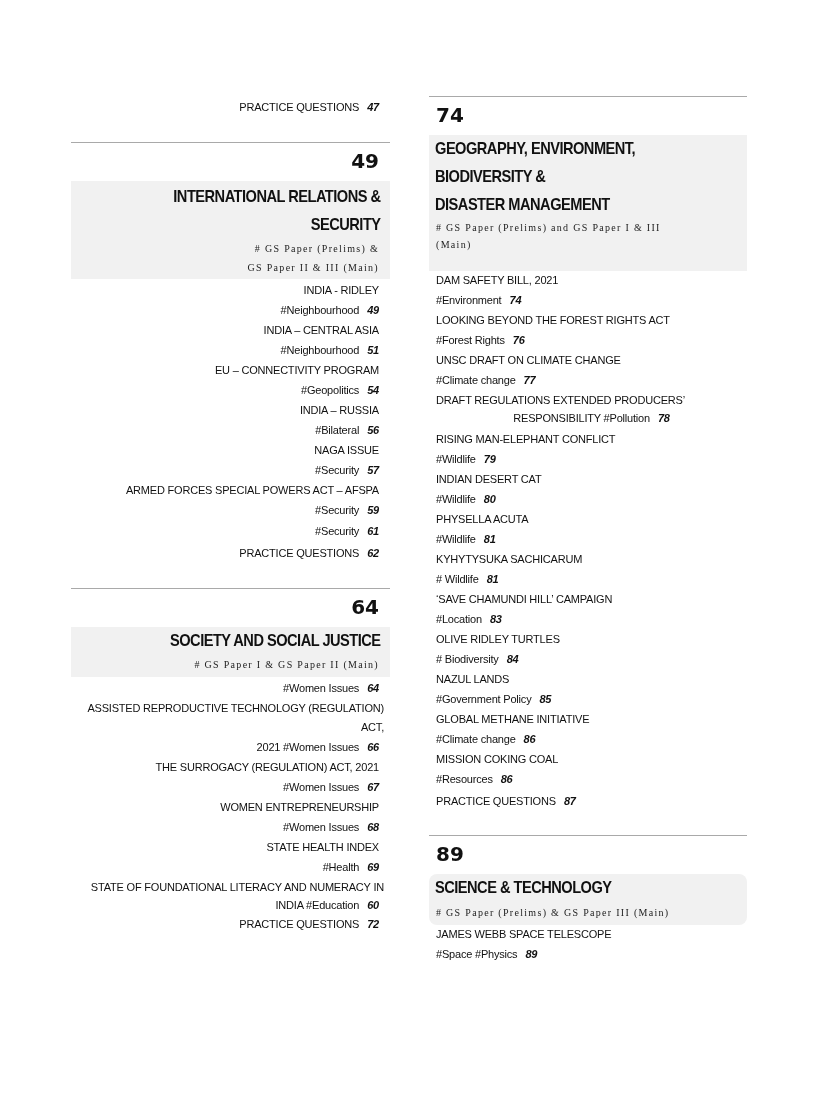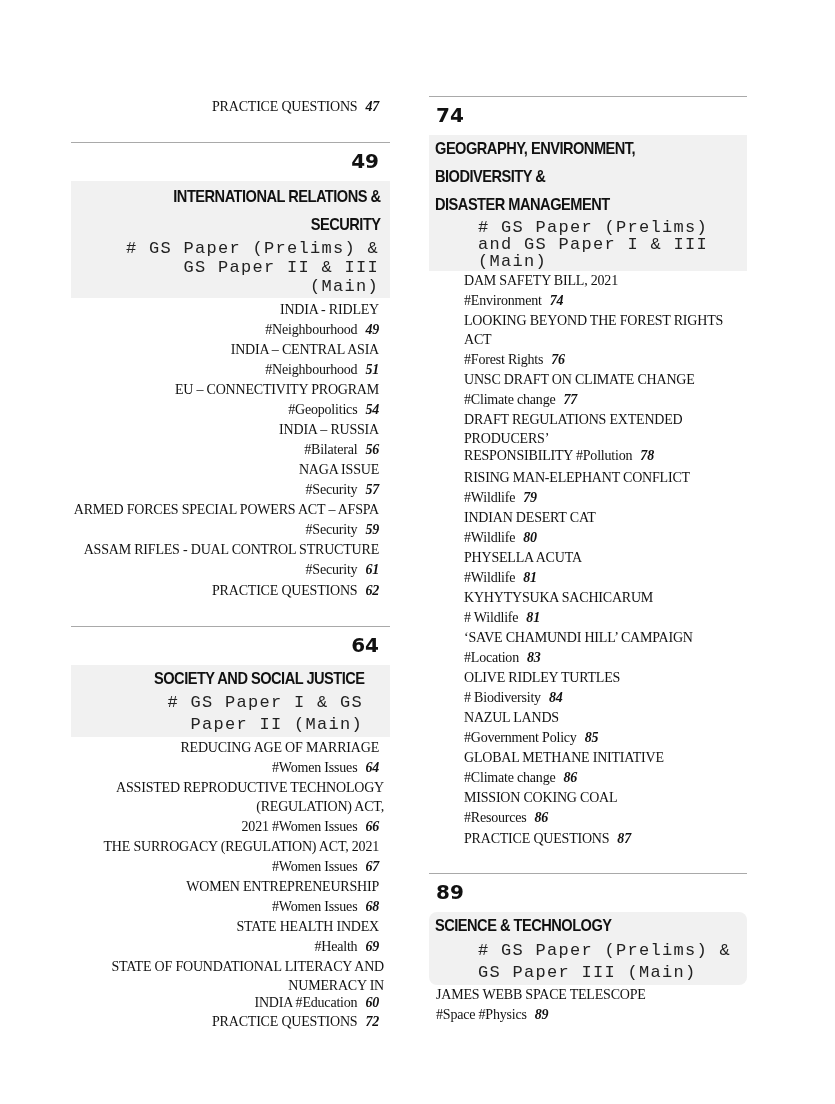--- a/index.html
+++ b/index.html
@@ -6,22 +6,22 @@
     body { width:835px; height:1104px; position:relative; overflow:hidden;
            font-family:"DejaVu Sans", sans-serif; color:#1a1a1a; }
     .col { position:absolute; }
     #left { left:71px; width:319px; top:96px; }
     #right { left:429px; width:318px; top:96px; }
     .rule { height:0; border-top:1.3px solid #a9a9a9; }
     .pnum { font-family:"DejaVu Sans", sans-serif; font-weight:bold; font-size:20px; line-height:24px; color:#111; }
     .box { background:#f1f1f1; }
     .stitle { font-family:"Liberation Sans", sans-serif; font-weight:bold; font-size:17px; letter-spacing:-0.6px;
               transform:scaleX(0.86); text-transform:uppercase; color:#111; line-height:28px; }
-    .gs { font-family:Liberation Mono, monospace; font-size:17px; letter-spacing:1.3px; color:#222; line-height:19px;margin-left:42px; }
-    .item { font-family:Liberation Serif, serif; font-size:14px; color:#111; letter-spacing:-0.2px; }
+    .gs { font-family:Liberation Serif, serif; font-size:10px; letter-spacing:1.3px; color:#222; line-height:19px; }
+    .item { font-family:Liberation Sans, sans-serif; font-size:11px; color:#111; letter-spacing:-0.2px; }
     .item .t { display:block; line-height:19px; }
     .item .tag { display:block; line-height:21px; }
     .num { font-weight:bold; font-style:italic; margin-left:8px; }
     .pq { line-height:22px; }
 
     
     #left .r { text-align:right; padding-right:11px; }
     #left .stitle { transform-origin:right center; }
     #right .r { text-align:left; padding-left:7px; }
     #right .stitle { transform-origin:left center; }
@@ -60,35 +60,33 @@
       </div>
     <div class="item r">
         <span class="t">NAGA ISSUE</span>
         <span class="tag"><span>#Security</span><span class="num">57</span></span>
       </div>
     <div class="item r">
         <span class="t">ARMED FORCES SPECIAL POWERS ACT – AFSPA</span>
         <span class="tag"><span>#Security</span><span class="num">59</span></span>
       </div>
     <div class="item r">
-        <span class="t">ASSAM RIFLES - DUAL CONTROL STRUCTURE</span>
         <span class="tag"><span>#Security</span><span class="num">61</span></span>
       </div>
     <div class="item r pq"><span>PRACTICE QUESTIONS</span><span class="num">62</span></div>
   </div>
 
   <div class="rule" style="margin-top:24px;"></div>
   <div class="pnum r" style="margin-top:6px;">64</div>
-  <div class="box" style="margin-top:8px; padding:0 16px 1px 0;">
+  <div class="box" style="margin-top:8px; padding:0 0 1px 0;">
     <div class="stitle r" style="line-height:27px;">SOCIETY AND SOCIAL JUSTICE</div>
     <div class="gs r" style="line-height:22px;"># GS Paper I &amp; GS Paper II (Main)</div>
   </div>
   <div style="margin-top:1px;">
     <div class="item r">
-        <span class="t">REDUCING AGE OF MARRIAGE</span>
         <span class="tag"><span>#Women Issues</span><span class="num">64</span></span>
       </div>
     <div class="item r">
         <span class="t" style="margin-right:-5px;">ASSISTED REPRODUCTIVE TECHNOLOGY (REGULATION) ACT,</span>
         <span class="tag"><span>2021   #Women Issues</span><span class="num">66</span></span>
       </div>
     <div class="item r">
         <span class="t">THE SURROGACY (REGULATION) ACT, 2021</span>
         <span class="tag"><span>#Women Issues</span><span class="num">67</span></span>
       </div>
@@ -105,42 +103,42 @@
         <span class="tag" style="line-height:16px;"><span>INDIA  #Education</span><span class="num">60</span></span>
       </div>
     <div class="item r pq"><span>PRACTICE QUESTIONS</span><span class="num">72</span></div>
   </div>
 </div>
 
 <div class="col" id="right">
 
   <div class="rule" style="margin-top:0;"></div>
   <div class="pnum r" style="margin-top:6px;">74</div>
-  <div class="box" style="margin-top:8px; padding:0 0 1px 0;">
+  <div class="box" style="margin-top:8px; padding:0 0 18px 0;">
     <div class="stitle r">GEOGRAPHY, ENVIRONMENT, BIODIVERSITY &amp;</div>
     <div class="stitle r">DISASTER MANAGEMENT</div>
     <div class="gs r" style="line-height:17px;"># GS Paper (Prelims) and GS Paper I &amp; III</div>
     <div class="gs r" style="line-height:17px;">(Main)</div>
   </div>
-  <div style="margin-top:0;margin-left:28px;">
+  <div style="margin-top:0;">
     <div class="item r">
         <span class="t">DAM SAFETY BILL, 2021</span>
         <span class="tag"><span>#Environment</span><span class="num">74</span></span>
       </div>
     <div class="item r">
         <span class="t">LOOKING BEYOND THE FOREST RIGHTS ACT</span>
         <span class="tag"><span>#Forest Rights</span><span class="num">76</span></span>
       </div>
     <div class="item r">
         <span class="t">UNSC DRAFT ON CLIMATE CHANGE</span>
         <span class="tag"><span>#Climate change</span><span class="num">77</span></span>
       </div>
     <div class="item r">
         <span class="t">DRAFT REGULATIONS EXTENDED PRODUCERS’</span>
-        <span class="tag" style="line-height:16px;"><span>RESPONSIBILITY  #Pollution</span><span class="num">78</span></span>
+        <span class="tag" style="line-height:16px;text-align:center;"><span>RESPONSIBILITY  #Pollution</span><span class="num">78</span></span>
       </div>
     <div class="item r" style="margin-top:4px;">
         <span class="t">RISING MAN-ELEPHANT CONFLICT</span>
         <span class="tag"><span>#Wildlife</span><span class="num">79</span></span>
       </div>
     <div class="item r">
         <span class="t">INDIAN DESERT CAT</span>
         <span class="tag"><span>#Wildlife</span><span class="num">80</span></span>
       </div>
     <div class="item r">

